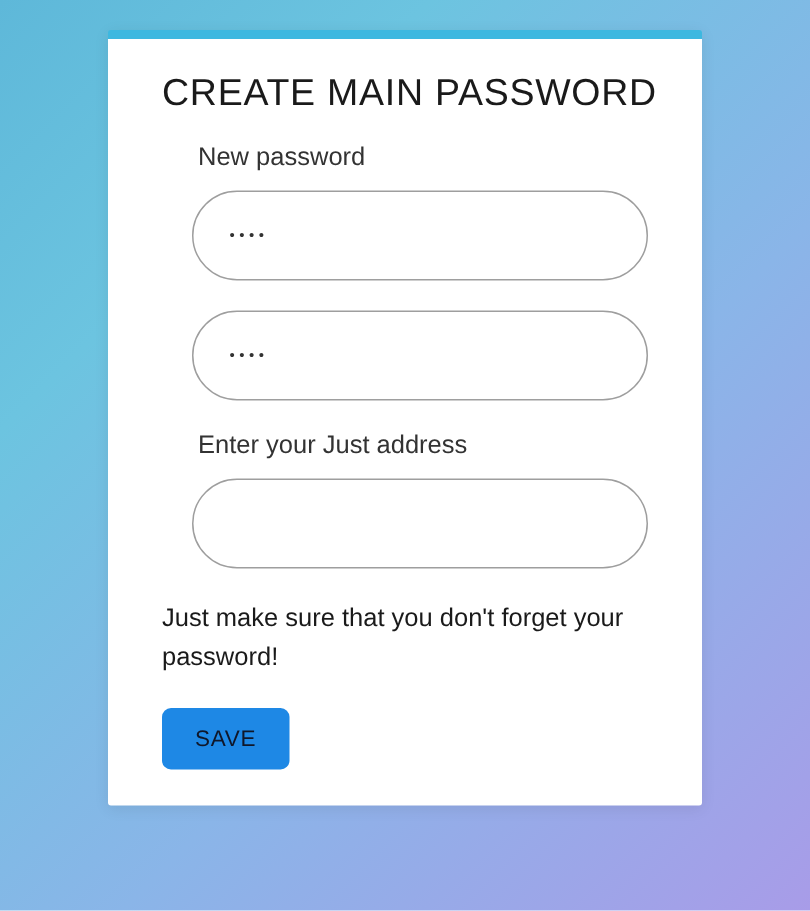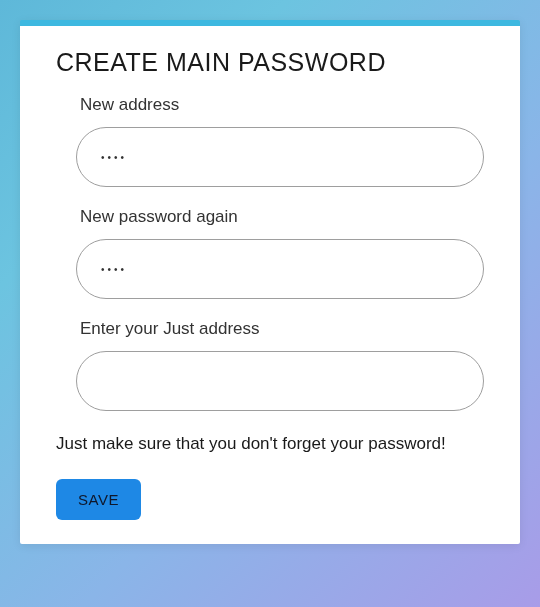--- a/index.html
+++ b/index.html
@@ -12,21 +12,21 @@
       background: linear-gradient(135deg, #5eb8d9 0%, #6cc4e0 25%, #8ab5e8 60%, #a89ce8 100%);
       width: 540px;
       height: 607px;
       padding: 20px;
       display: flex;
       align-items: flex-start;
       justify-content: center;
     }
     .card {
       background: #ffffff;
-      width: 500px;
+      width: 396px;
       border-top: 6px solid #3db8e0;
       border-radius: 2px;
       padding: 22px 26px 24px 26px;
       box-shadow: 0 2px 10px rgba(0,0,0,0.08);
     }
     .title {
       font-size: 25px;
       font-weight: 500;
       color: #1a1a1a;
       letter-spacing: 0.5px;
@@ -87,26 +87,25 @@
       letter-spacing: 0.5px;
     }
   </style>
 </head>
 <body>
 
 <div class="card">
   <h1 class="title">CREATE MAIN PASSWORD</h1>
 
   <div class="field-group">
-    <label class="field-label">New address</label>
+    <label class="field-label">New password</label>
     <input type="password" class="field-input" value="••••" style="">
   </div>
 
   <div class="field-group">
-    <label class="field-label">New password again</label>
     <input type="password" class="field-input" value="••••" style="">
   </div>
 
   <div class="field-group">
     <label class="field-label">Enter your Just address</label>
     <input type="email" class="field-input" value="" style="">
   </div>
 
   <p class="helper-text">Just make sure that you don't forget your password!</p>
 

